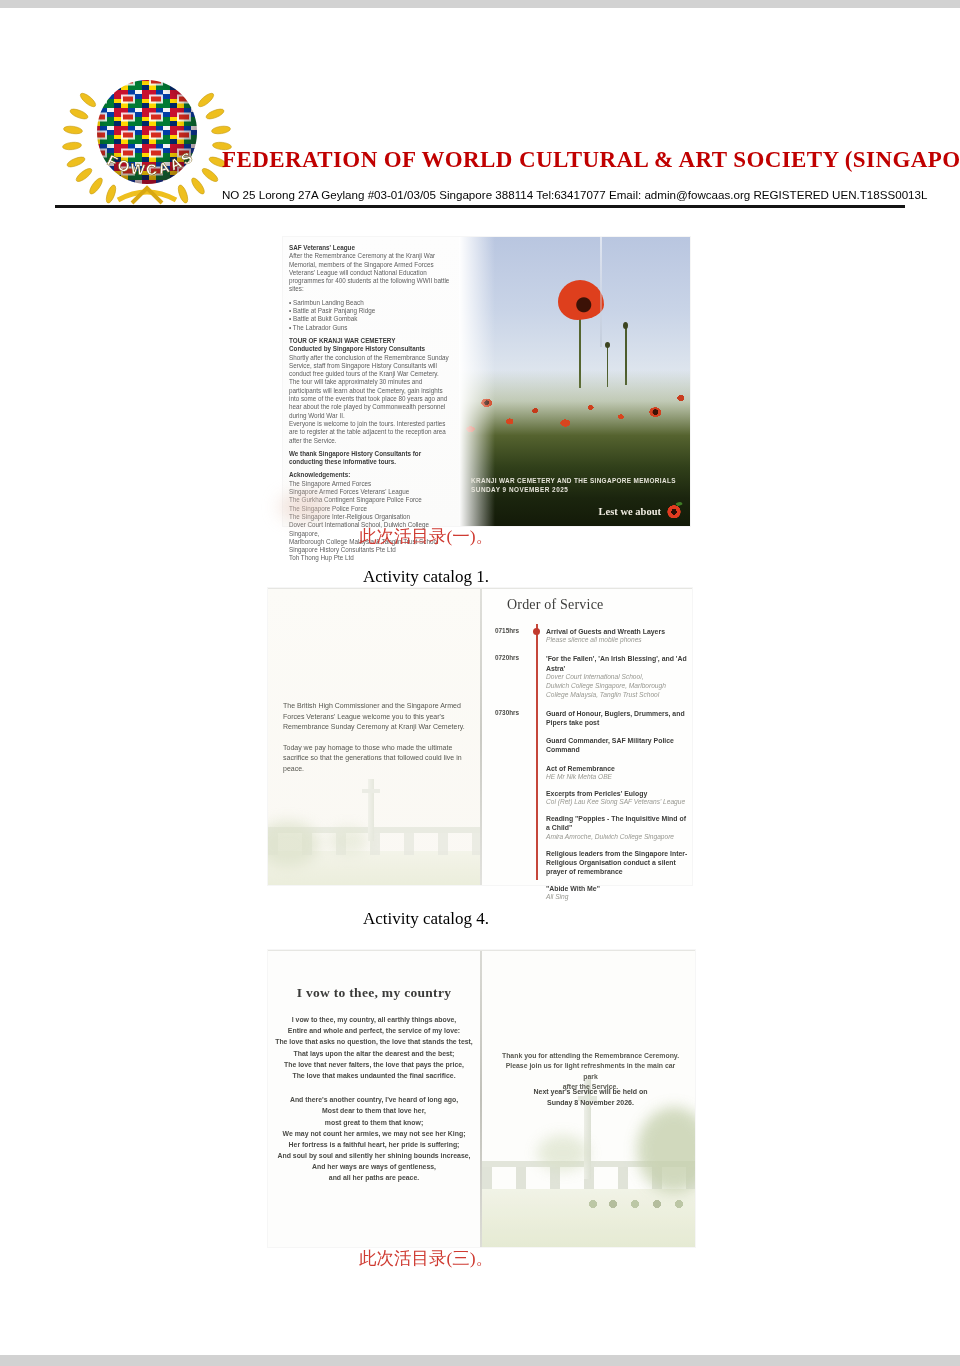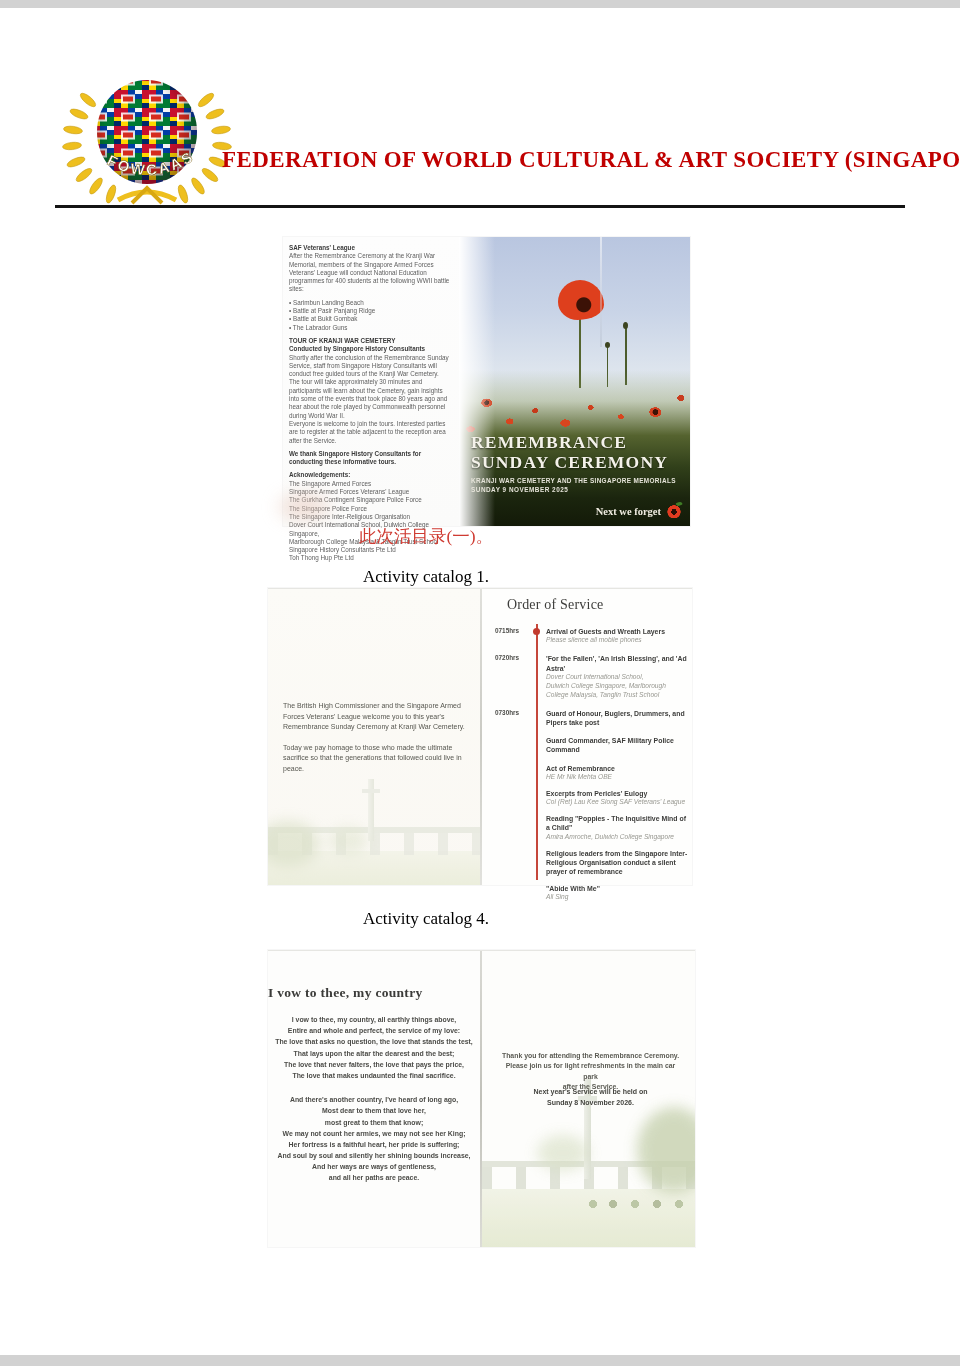--- a/index.html
+++ b/index.html
@@ -100,21 +100,21 @@
   .mem{position:absolute;left:0;right:0;bottom:0;top:0;pointer-events:none;}
   .m-ground{position:absolute;left:0;right:0;bottom:0;background:linear-gradient(180deg,#eff1e2,#e7ebd4 55%,#e0e6ca);}
   .m-pillars{position:absolute;left:0;right:0;background:repeating-linear-gradient(90deg,#d9ddd0 0 10px,rgba(255,255,255,0) 10px 34px);}
   .m-beam{position:absolute;left:0;right:0;height:6px;background:#dce0d3;}
   .m-cross{position:absolute;background:linear-gradient(90deg,#eaece3,#d5dacb);}
   .m-crossbar{position:absolute;background:#dfe3d8;}
   .m-tree{position:absolute;border-radius:50%;filter:blur(7px);}
 
   
   .f3-left{width:212px;position:relative;background:#fdfdfc;box-sizing:border-box;padding-top:34px;}
-  .poem-title{text-align:left;font-family:"Liberation Serif","DejaVu Serif",serif;
+  .poem-title{text-align:center;font-family:"Liberation Serif","DejaVu Serif",serif;
               font-size:13.5px;font-weight:bold;color:#3b3b39;letter-spacing:.3px;}
   .stanza{margin-top:13px;text-align:center;font-size:6.9px;font-weight:bold;color:#4b4b47;
           line-height:1.62;white-space:pre-line;}
   .f3-right{flex:1;position:relative;background:#fdfdfb;overflow:hidden;}
   .thanks{position:absolute;left:16px;right:12px;top:100px;text-align:center;font-size:6.9px;
           font-weight:bold;color:#5a5a52;line-height:1.5;white-space:pre-line;}
   .nextsvc{position:absolute;left:16px;right:12px;top:136px;text-align:center;font-size:7px;
            font-weight:bold;color:#44443f;line-height:1.55;white-space:pre-line;}
   .wreaths{position:absolute;right:8px;bottom:36px;width:100px;height:14px;opacity:.85;background:
     radial-gradient(circle 5px at 6% 50%,#a3b184 80%,transparent 81%),
@@ -173,20 +173,21 @@
 
       <ellipse cx="89" cy="60" rx="50" ry="52" fill="url(#flags)"></ellipse>
       <ellipse cx="89" cy="60" rx="50" ry="52" fill="url(#sphere)"></ellipse>
 
       <text font-family="Liberation Sans, sans-serif" font-size="15" font-weight="bold" fill="#ffffff" stroke="#6e5200" stroke-width="0.45" letter-spacing="2.5">
         <textPath href="#fowArc" startOffset="7"><tspan>FOWCAAS</tspan></textPath>
       </text>
     </svg>
   </div>
   <div class="en-title">FEDERATION OF WORLD CULTURAL &amp; ART SOCIETY (SINGAPORE)</div>
+  <div class="addr">NO 25 Lorong 27A Geylang #03-01/03/05 Singapore 388114 Tel:63417077 Email: admin@fowcaas.org REGISTERED UEN.T18SS0013L</div>
   <div class="hrule"></div>
 
   <div class="fig" style="left:283px;top:237px;width:407px;height:289px;">
     <div class="f1-left">
       <div class="blk">
         <div class="hd">SAF Veterans' League</div>
         <div>After the Remembrance Ceremony at the Kranji War Memorial, members of the Singapore Armed Forces Veterans' League will conduct National Education programmes for 400 students at the following WWII battle sites:</div>
       </div>
       <div class="blk">
         <div>• Sarimbun Landing Beach</div>
@@ -219,29 +220,25 @@
     <div class="f1-right">
       <div class="sky"></div>
       <div class="crease1"></div>
       <div class="bigpoppy-stem"></div>
       <div class="bud-a"></div>
       <div class="bud-b"></div>
       <div class="bigpoppy"></div>
       <div class="meadow"></div>
       <div class="photo-fade"></div>
       <div class="cover-text">
-        <div class="cover-title">
-          <div>REMEMBRANCE</div>
-          <div>SUNDAY CEREMONY</div>
-        </div>
         <div class="cover-sub">KRANJI WAR CEMETERY AND THE SINGAPORE MEMORIALS</div>
         <div class="cover-date">SUNDAY 9 NOVEMBER 2025</div>
       </div>
       <div class="lest">
-        <span>Next we forget</span>
+        <span>Lest we about</span>
         <span class="poppy-icon"></span>
       </div>
     </div>
   </div>
   <div class="cap cap-zh" style="top:527px;">此次活目录(一)。</div>
   <div class="cap cap-en" style="top:568px;">Activity catalog 1.</div>
 
   <div class="fig" style="left:268px;top:588px;width:424px;height:296px;border-top:1px solid #e6e6e2;">
     <div class="f2-left">
       <div class="welcome">
@@ -343,15 +340,16 @@
         <div class="m-tree" style="left:26%;bottom:76px;width:52px;height:36px;background:#ccd6b4;opacity:.6;"></div>
         <div class="wreaths"></div>
       </div>
       <div class="thanks">Thank you for attending the Remembrance Ceremony.
 Please join us for light refreshments in the main car park
 after the Service.</div>
       <div class="nextsvc">Next year's Service will be held on
 Sunday 8 November 2026.</div>
     </div>
   </div>
+  <div class="cap cap-zh" style="top:1249px;">此次活目录(三)。</div>
 
   <div class="edge-bar edge-bottom"></div>
 </div>
 
 </body></html>

